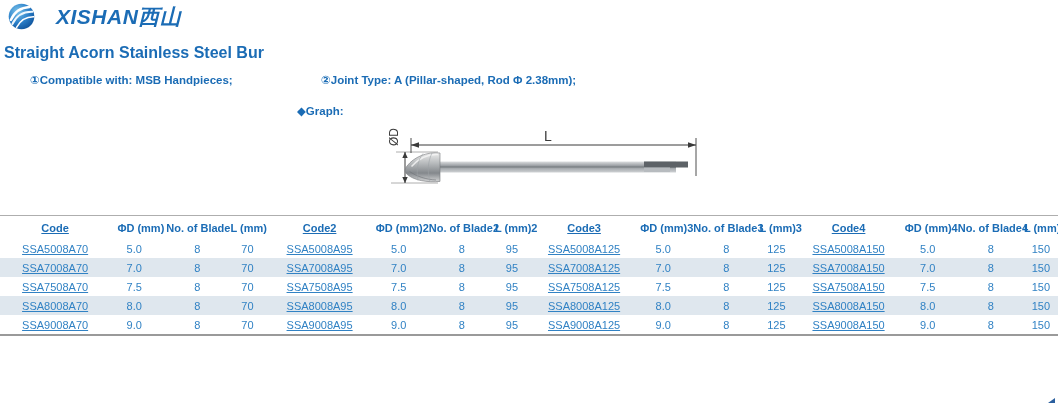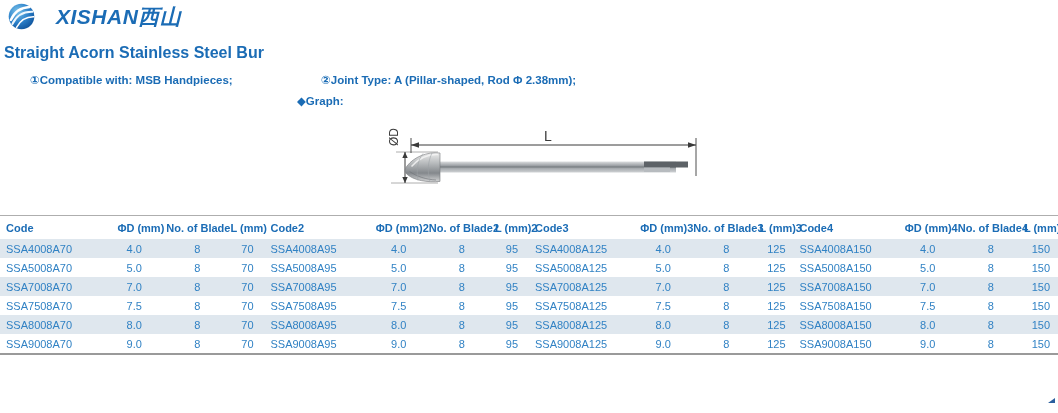--- a/index.html
+++ b/index.html
@@ -15,40 +15,40 @@
   .logo-text{
     font-size:21px;font-weight:bold;font-style:italic;
     color:var(--brand,#1261ae);letter-spacing:0.5px;line-height:27px;
   }
 
   
   .page-title{left:4px;top:44px;font-size:16px;font-weight:bold;color:var(--brand,#1b6cb5);}
   .note{font-size:11.5px;font-weight:bold;color:var(--brand,#1b6cb5);white-space:nowrap;}
   .note-compat{left:30px;top:73px;}
   .note-joint{left:321px;top:73px;}
-  .note-graph{left:297px;top:94px;}
+  .note-graph{left:297px;top:104px;}
 
   
   .diagram{left:378px;top:112px;width:344px;height:96px;}
 
   
   table.spec{
     position:absolute;left:0;top:215px;width:1058px;
     border-collapse:collapse;table-layout:fixed;
     border-top:1px solid #aeaeae;border-bottom:2px solid #9a9a9a;
   }
   table.spec th{
     height:23px;font-size:11px;font-weight:bold;color:var(--brand,#1f6fb8);
     text-align:right;padding:0;white-space:nowrap;overflow:visible;
   }
   table.spec td{
     height:19px;font-size:11px;color:var(--tabletext,#3182c4);
     text-align:center;padding:0;white-space:nowrap;overflow:visible;
   }
-  table.spec th.code, table.spec td.code{text-align:left;padding-left:6px;}
+  table.spec th.code, table.spec td.code{text-align:center;padding-left:6px;text-decoration:underline;}
   table.spec tr.shade td{background:var(--shade,#dfe7ee);}
   .corner-mark{
     left:1048px;top:398px;width:0;height:0;
     border-left:7px solid transparent;border-bottom:5px solid #2a5f9e;
   }
 </style>
 </head>
 <body style="--brand: #1b6cb5; --tabletext: #3182c4; --shade: #dfe7ee;">
 
 <div class="abs logo">
@@ -151,38 +151,20 @@
         <th>ΦD (mm)3</th>
         <th>No. of Blade3</th>
         <th>L (mm)3</th>
         <th class="code">Code4</th>
         <th>ΦD (mm)4</th>
         <th>No. of Blade4</th>
         <th>L (mm)4</th>
       </tr>
   </thead>
   <tbody id="spec-body">
-      <tr class="shade">
-        <td class="code">SSA4008A70</td>
-        <td>4.0</td>
-        <td>8</td>
-        <td>70</td>
-        <td class="code">SSA4008A95</td>
-        <td>4.0</td>
-        <td>8</td>
-        <td>95</td>
-        <td class="code">SSA4008A125</td>
-        <td>4.0</td>
-        <td>8</td>
-        <td>125</td>
-        <td class="code">SSA4008A150</td>
-        <td>4.0</td>
-        <td>8</td>
-        <td>150</td>
-      </tr>
       <tr>
         <td class="code">SSA5008A70</td>
         <td>5.0</td>
         <td>8</td>
         <td>70</td>
         <td class="code">SSA5008A95</td>
         <td>5.0</td>
         <td>8</td>
         <td>95</td>
         <td class="code">SSA5008A125</td>

